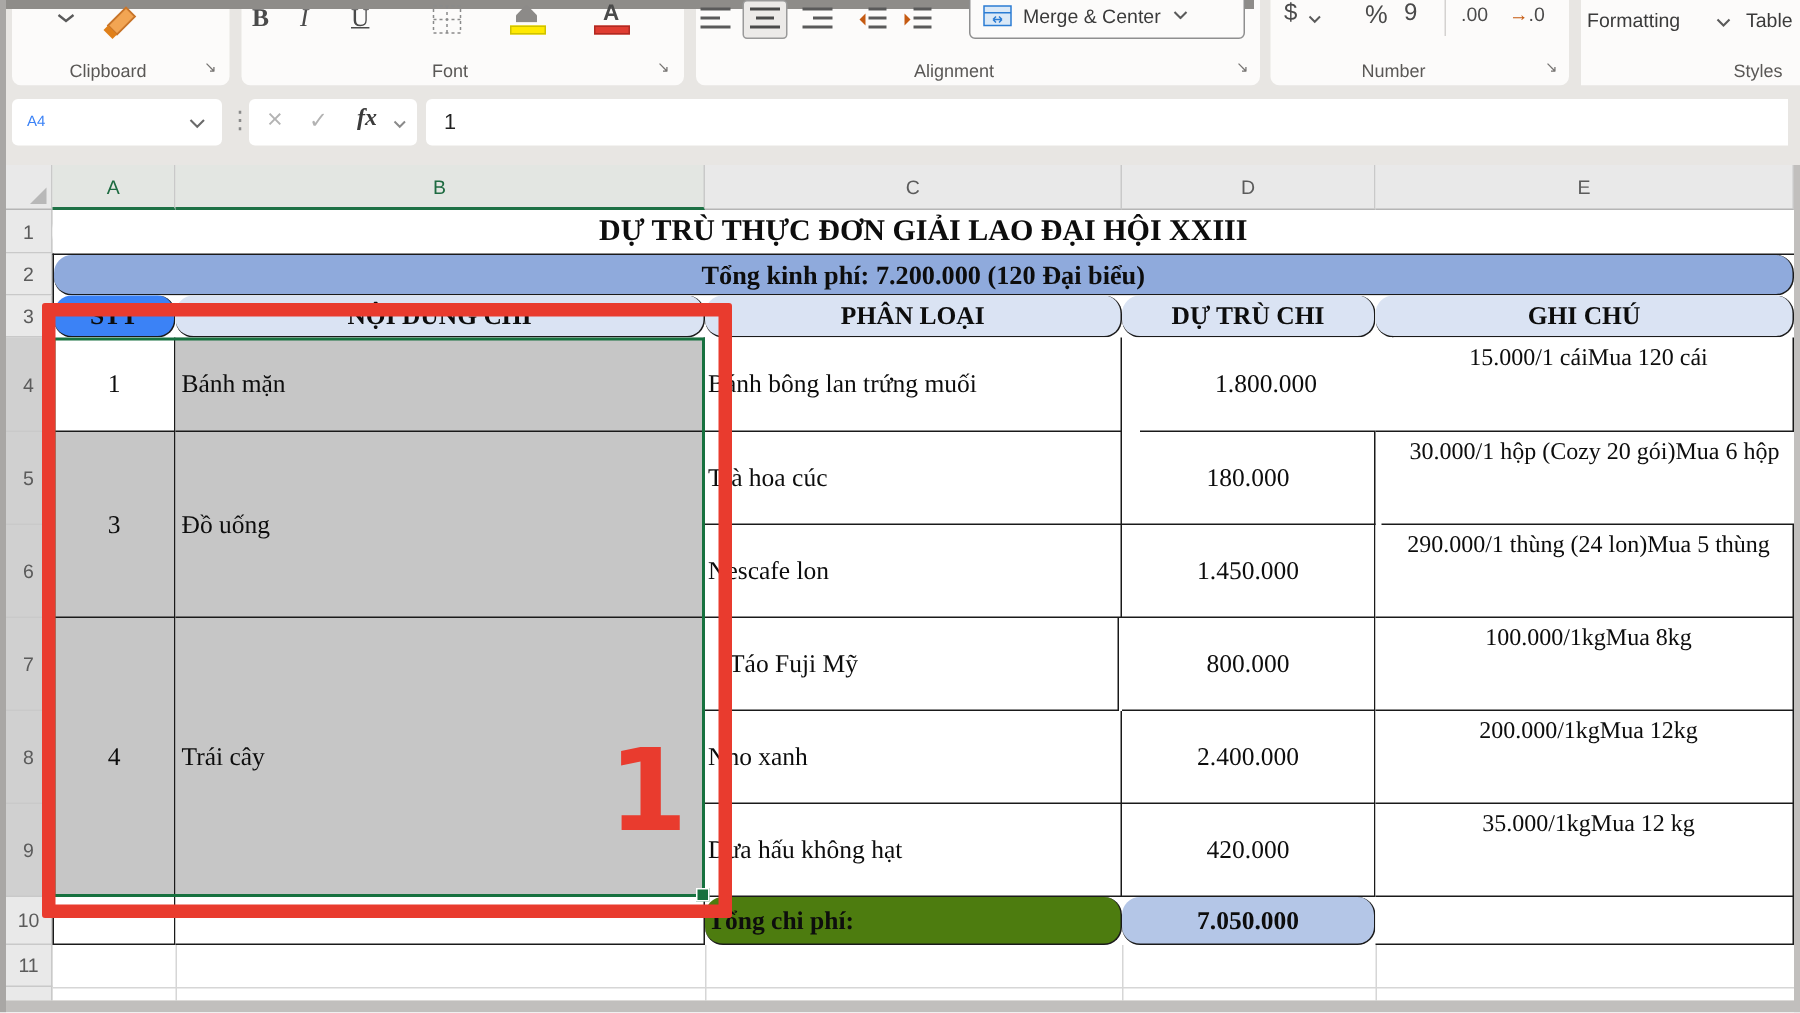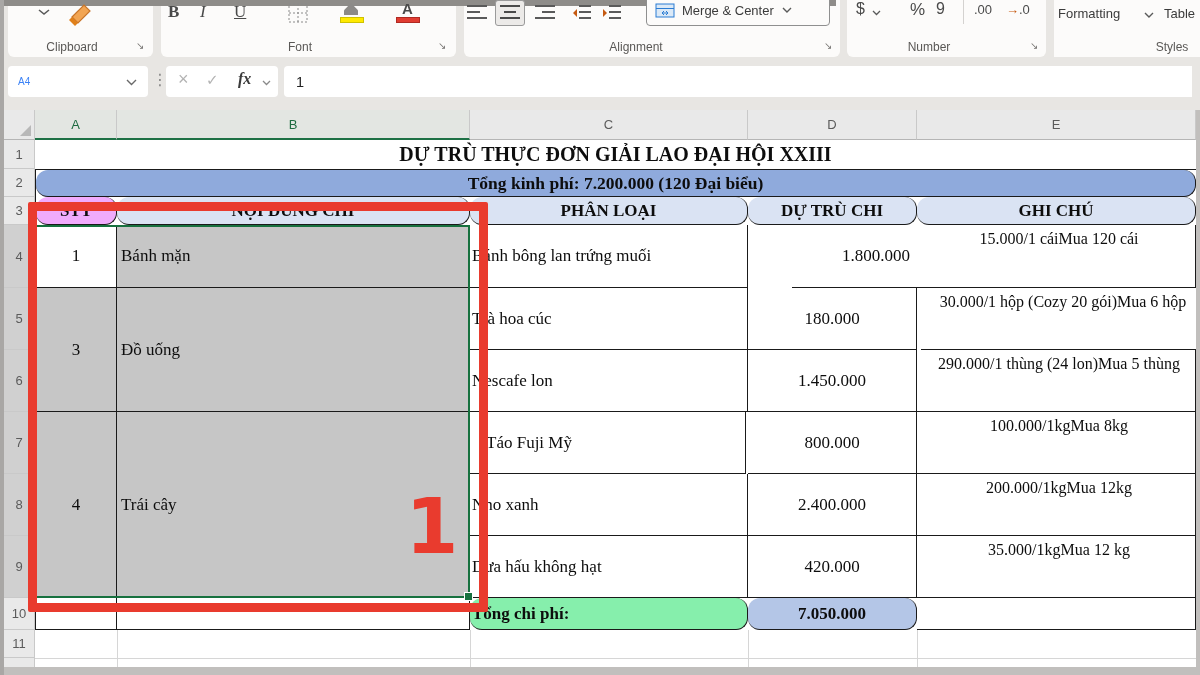--- a/index.html
+++ b/index.html
@@ -188,35 +188,35 @@
   <div class="abs rowhead" style="left:4px;top:630px;width:31px;height:28px;">11</div>
   <div class="abs" style="left:4px;top:658px;width:31px;height:9px;background:#e9e9e9;border-right:1px solid #c9c9c9;"></div>
 
   <div class="cell ctr bold" style="left:35px;top:140px;width:1161px;height:29px;border:none;font-size:20px;">DỰ TRÙ THỰC ĐƠN GIẢI LAO ĐẠI HỘI XXIII</div>
 
   <div class="abs" style="left:35px;top:169px;width:1161px;height:1px;background:#1a1a1a;"></div>
   <div class="abs" style="left:35px;top:169px;width:1px;height:461px;background:#1a1a1a;"></div>
 
   <div class="cell ctr bold" style="left:36px;top:170px;width:1160px;height:27px;background:#8faadc;font-size:17.5px;">Tổng kinh phí: 7.200.000 (120 Đại biểu)</div>
 
-  <div class="cell ctr bold" style="left:36px;top:197px;width:81px;height:28px;background:#f0abfc;">STT</div>
+  <div class="cell ctr bold" style="left:36px;top:197px;width:81px;height:28px;background:#3b82f6;">STT</div>
   <div class="cell ctr bold" style="left:117px;top:197px;width:353px;height:28px;background:#dae3f3;">NỘI DUNG CHI</div>
   <div class="cell ctr bold" style="left:470px;top:197px;width:278px;height:28px;background:#dae3f3;">PHÂN LOẠI</div>
   <div class="cell ctr bold" style="left:748px;top:197px;width:169px;height:28px;background:#dae3f3;">DỰ TRÙ CHI</div>
   <div class="cell ctr bold" style="left:917px;top:197px;width:279px;height:28px;background:#dae3f3;">GHI CHÚ</div>
 
   <div class="cell ctr" style="left:36px;top:225px;width:81px;height:63px;">1</div>
   <div class="cell padl gray" style="left:117px;top:225px;width:353px;height:63px;">Bánh mặn</div>
   <div class="cell ctr gray" style="left:36px;top:288px;width:81px;height:124px;">3</div>
   <div class="cell padl gray" style="left:117px;top:288px;width:353px;height:124px;">Đồ uống</div>
   <div class="cell ctr gray" style="left:36px;top:412px;width:81px;height:186px;">4</div>
   <div class="cell padl gray" style="left:117px;top:412px;width:353px;height:186px;">Trái cây</div>
 
   <div class="cell" style="left:470px;top:225px;width:278px;height:63px;padding-left:2px;">Bánh bông lan trứng muối</div>
-  <div class="cell ctr" style="left:792px;top:225px;width:169px;height:63px;">1.800.000</div>
+  <div class="cell ctr" style="left:760px;top:225px;width:169px;height:63px;">1.800.000</div>
   <div class="cell note" style="left:917px;top:225px;width:279px;height:63px;">
     <span>15.000/1 cái</span>
     <span>Mua 120 cái</span>
   </div>
 
   <div class="cell" style="left:470px;top:288px;width:278px;height:62px;padding-left:2px;">Trà hoa cúc</div>
   <div class="cell ctr" style="left:748px;top:288px;width:169px;height:62px;">180.000</div>
   <div class="cell note" style="left:921px;top:288px;width:279px;height:62px;">
     <span>30.000/1 hộp (Cozy 20 gói)</span>
     <span>Mua 6 hộp</span>
@@ -245,21 +245,21 @@
 
   <div class="cell" style="left:470px;top:536px;width:278px;height:62px;padding-left:2px;">Dưa hấu không hạt</div>
   <div class="cell ctr" style="left:748px;top:536px;width:169px;height:62px;">420.000</div>
   <div class="cell note" style="left:917px;top:536px;width:279px;height:62px;">
     <span>35.000/1kg</span>
     <span>Mua 12 kg</span>
   </div>
 
   <div class="cell" style="left:36px;top:598px;width:81px;height:32px;"></div>
   <div class="cell" style="left:117px;top:598px;width:353px;height:32px;"></div>
-  <div class="cell bold" style="left:470px;top:598px;width:278px;height:32px;background:#86efac;padding-left:2px;">Tổng chi phí:</div>
+  <div class="cell bold" style="left:470px;top:598px;width:278px;height:32px;background:#4d7c0f;padding-left:2px;">Tổng chi phí:</div>
   <div class="cell ctr bold" style="left:748px;top:598px;width:169px;height:32px;background:#b4c6e7;">7.050.000</div>
   <div class="cell" style="left:917px;top:598px;width:279px;height:32px;"></div>
 
   <div class="abs faint" style="left:117px;top:630px;width:1px;height:37px;"></div>
   <div class="abs faint" style="left:470px;top:630px;width:1px;height:37px;"></div>
   <div class="abs faint" style="left:748px;top:630px;width:1px;height:37px;"></div>
   <div class="abs faint" style="left:917px;top:630px;width:1px;height:37px;"></div>
   <div class="abs faint" style="left:35px;top:658px;width:1161px;height:1px;"></div>
 
   <div class="abs" style="left:35px;top:225px;width:435px;height:373px;border:2px solid #17713f;pointer-events:none;"></div>

